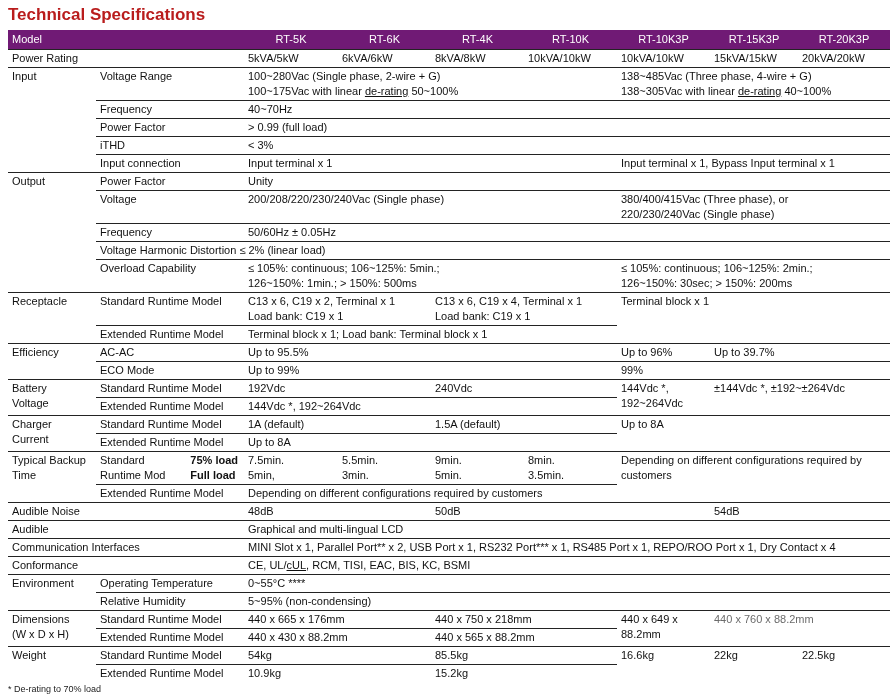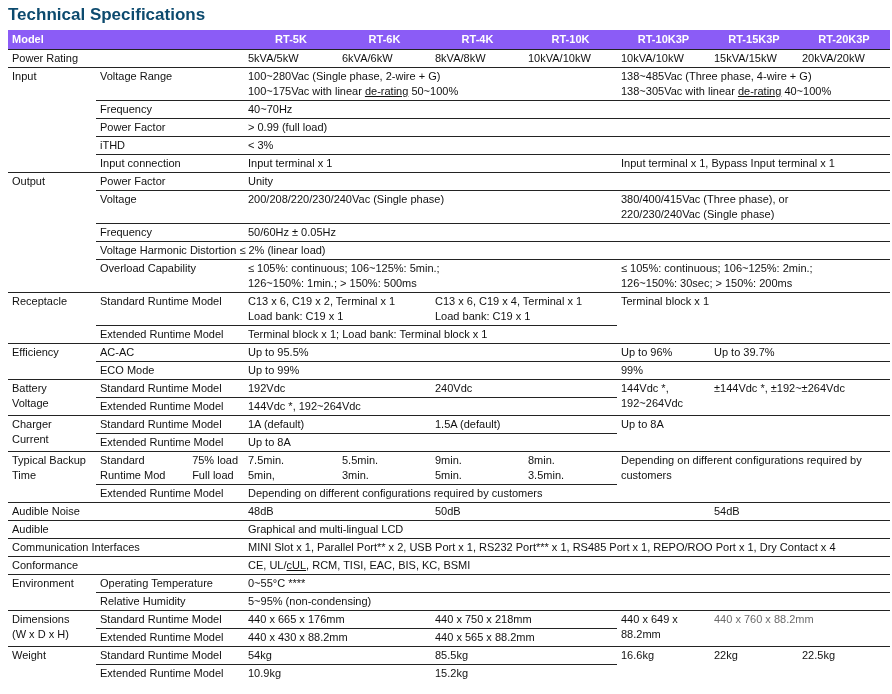--- a/index.html
+++ b/index.html
@@ -1,28 +1,28 @@
 <!DOCTYPE html>
 <html><head>
 <meta charset="utf-8">
 <style>
   html,body{margin:0;padding:0;}
   body{width:892px;height:694px;overflow:hidden;background:#fff;color:#111;
        font-family:"Liberation Sans",sans-serif;}
   .page{padding:5px 3px 0 8px;}
-  .title{font-size:17px;font-weight:700;color:#0c4a6e;margin:0 0 5px 0;}
+  .title{font-size:17px;font-weight:700;color:#b91c1c;margin:0 0 5px 0;}
   table.spec{border-collapse:collapse;table-layout:fixed;width:882px;font-size:11px;}
   .spec td,.spec th{padding:1px 4px;line-height:15px;vertical-align:top;text-align:left;
        font-weight:normal;overflow:hidden;}
-  .spec th{background:#8b5cf6;color:#fff;font-weight:700;padding:2px 4px;}
+  .spec th{background:#701a75;color:#fff;font-weight:400;padding:2px 4px;}
   .spec th.c{text-align:center;padding:2px 2px;}
   .bt{border-top:1px solid #232323;}
   .vc{vertical-align:middle;}
   .split{display:flex;justify-content:space-between;align-items:flex-end;}
-  .split .loads{padding-right:2px;}
+  .split .loads{padding-right:2px;font-weight:bold;}
   .sq{text-decoration-line:underline;text-decoration-style:wavy;text-decoration-color:#c00000;
       text-decoration-thickness:1px;text-underline-offset:1px;text-decoration:underline;}
   .blur{color:#6b6b6b;}
   .footnote{font-size:9px;color:#222;padding-top:2px;}
 </style>
 </head>
 <body>
 
 <div class="page">
   <div class="title">Technical Specifications</div>
@@ -293,13 +293,14 @@
     </tr>
     <tr>
       <td class="bt">Extended Runtime Model</td>
       <td class="bt" colspan="2">10.9kg</td>
       <td class="bt" colspan="2">15.2kg</td>
     </tr>
 
     </tbody>
   </table>
 
+  <div class="footnote">* De-rating to 70% load</div>
 </div>
 
 </body></html>

